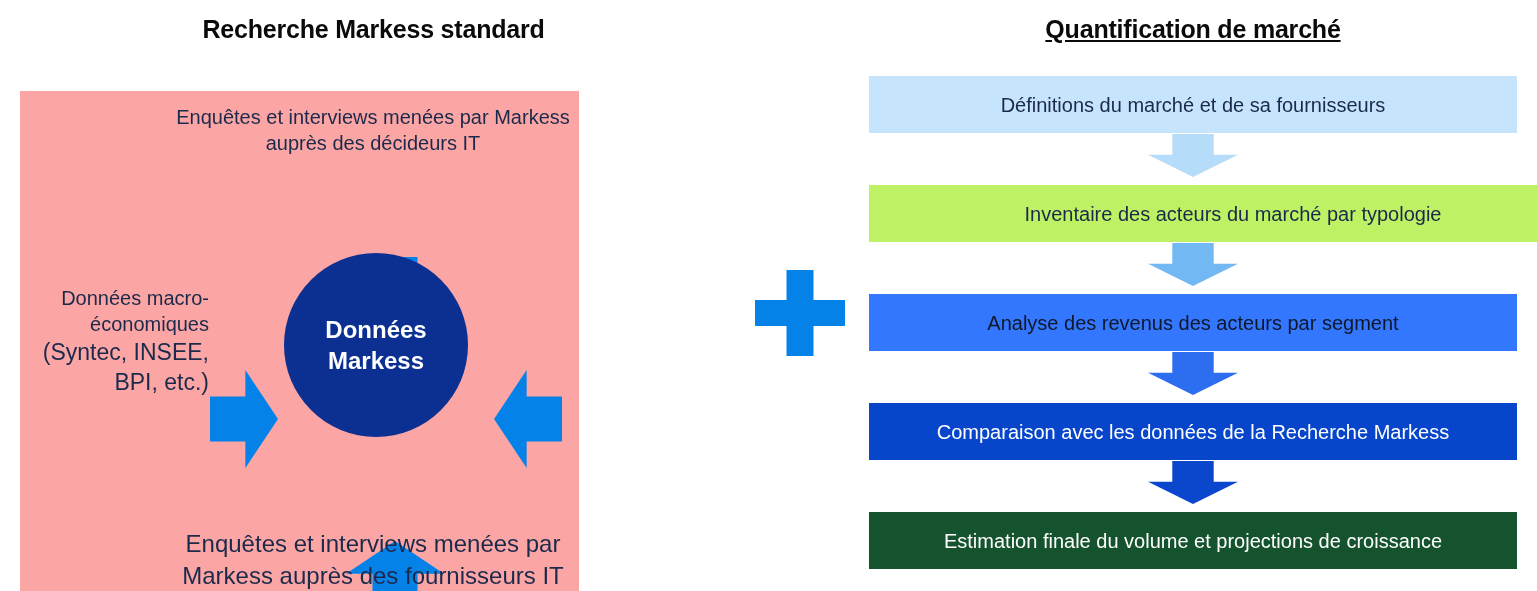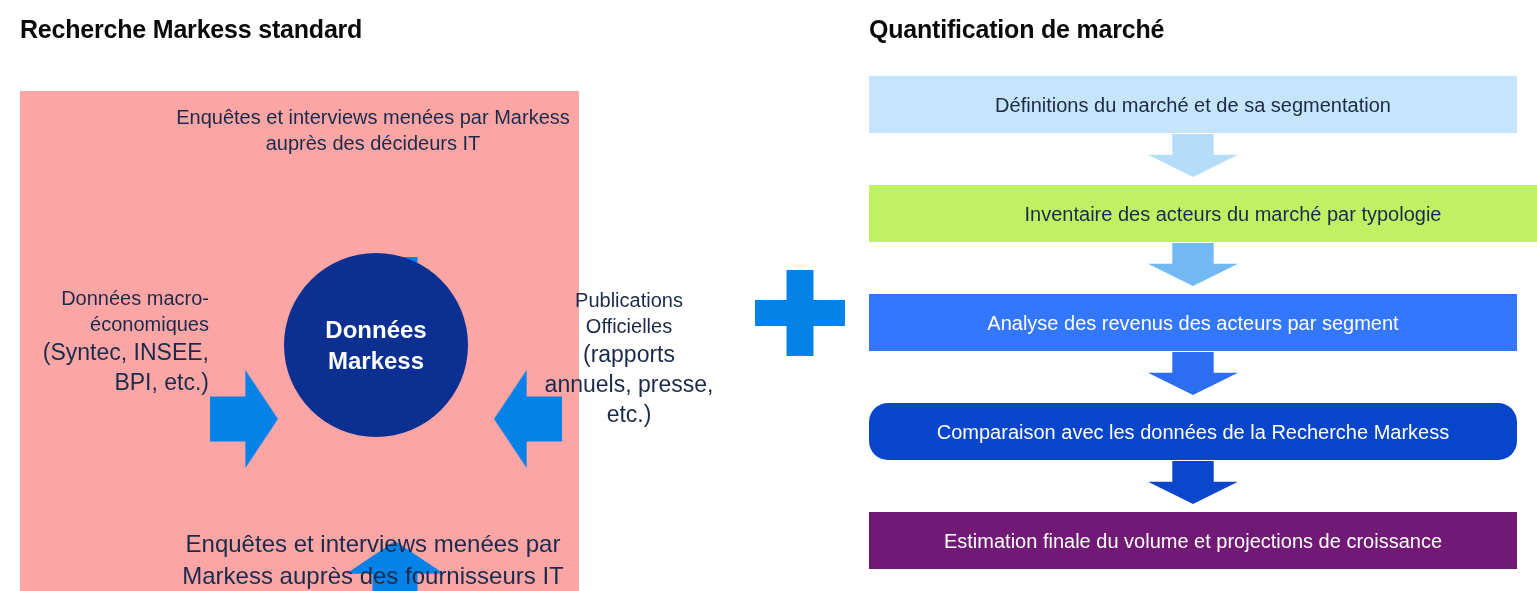--- a/index.html
+++ b/index.html
@@ -22,24 +22,24 @@
   }
 
   
   .panel-title {
     position: absolute;
     font-size: 25px;
     font-weight: bold;
     color: #0a0a0a;
     letter-spacing: -0.2px;
     white-space: nowrap;
-    text-align: left;
+    text-align: center;
   }
   #title-left  { left: 20px;  top: 15px; width: 707px; }
-  #title-right { left: 869px; top: 15px; width: 648px; }
+  #title-right { left: 869px; top: 15px; width: 648px; text-decoration: underline; }
 
   
   #left-panel {
     position: absolute;
     left: 20px;
     top: 91px;
     width: 559px;
     height: 505px;
     background: #fca5a5;
   }
@@ -169,49 +169,45 @@
     </div>
 
     <div class="arrow" id="arrow-right"></div>
 
     <div id="circle">
       <span>Données Markess</span>
     </div>
 
     <div class="arrow" id="arrow-left"></div>
 
-    <div class="cap" id="cap-right">
-      <span>Publications Officielles</span>
-      <span class="small">(rapports annuels, presse, etc.)</span>
-    </div>
 
     <div class="arrow" id="arrow-up"></div>
 
     <div class="cap" id="cap-bottom">Enquêtes et interviews menées par Markess auprès des fournisseurs IT</div>
   </div>
 
   <div id="plus"></div>
 
   <div class="panel-title" id="title-right">Quantification de marché</div>
 
   <div id="right-flow">
       <div class="flow-step" style="top: 0px; background: rgb(198, 228, 251); color: rgb(27, 42, 74);">
-        <span>Définitions du marché et de sa segmentation</span>
+        <span>Définitions du marché et de sa fournisseurs</span>
       </div>
       <div class="flow-arrow" style="top: 58px; background: rgb(181, 221, 250);"></div>
       <div class="flow-step" style="top: 109px; background: #bef264; color: rgb(27, 42, 74); padding-left: 40px;">
         <span>Inventaire des acteurs du marché par typologie</span>
       </div>
       <div class="flow-arrow" style="top: 167px; background: rgb(114, 185, 244);"></div>
-      <div class="flow-step" style="top: 218px; background: rgb(51, 119, 254); color: #ffffff;">
+      <div class="flow-step" style="top: 218px; background: rgb(51, 119, 254); color: #0f172a;">
         <span>Analyse des revenus des acteurs par segment</span>
       </div>
       <div class="flow-arrow" style="top: 276px; background: rgb(45, 110, 240);"></div>
-      <div class="flow-step" style="top: 327px; background: rgb(7, 70, 202); color: rgb(255, 255, 255); border-radius: 19px;">
+      <div class="flow-step" style="top: 327px; background: rgb(7, 70, 202); color: rgb(255, 255, 255);">
         <span>Comparaison avec les données de la Recherche Markess</span>
       </div>
       <div class="flow-arrow" style="top: 385px; background: rgb(11, 71, 205);"></div>
-      <div class="flow-step" style="top: 436px; background: #701a75; color: rgb(255, 255, 255);">
+      <div class="flow-step" style="top: 436px; background: #14532d; color: rgb(255, 255, 255);">
         <span>Estimation finale du volume et projections de croissance</span>
       </div>
     </div>
 
 </div>
 
 </body></html>

